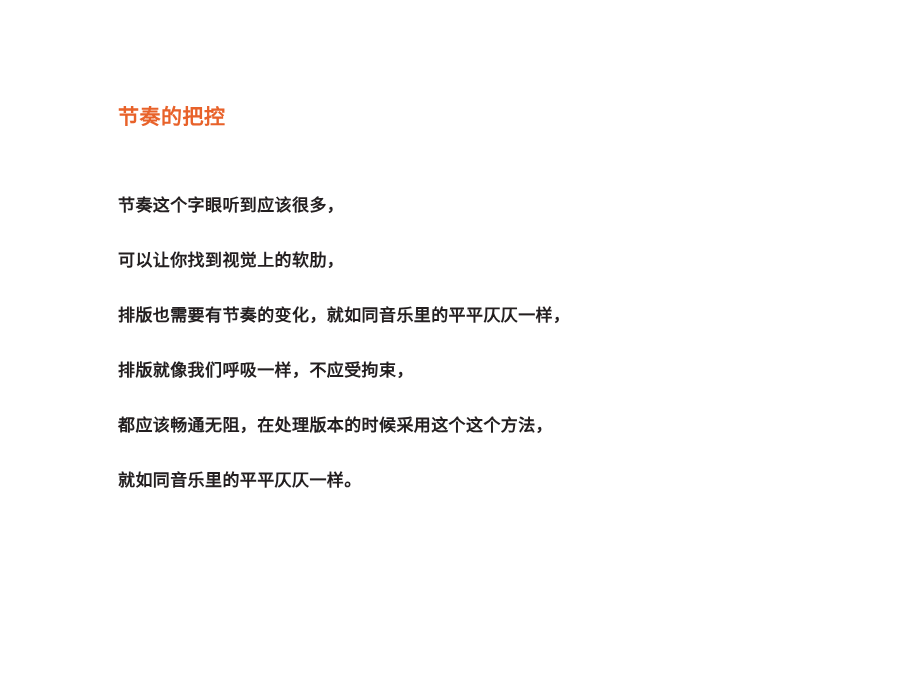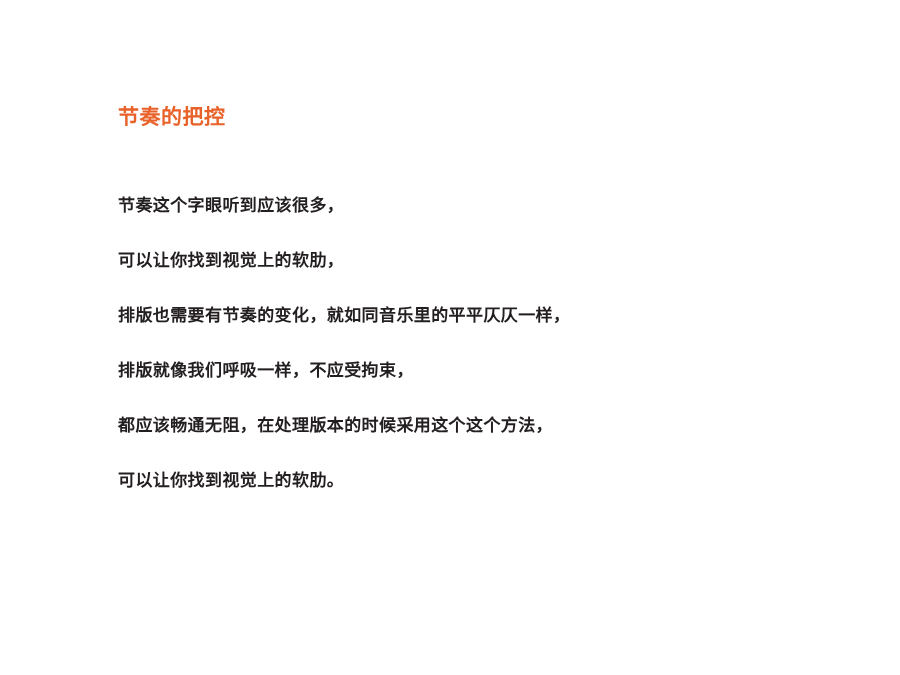--- a/index.html
+++ b/index.html
@@ -52,16 +52,16 @@
 <div class="slide">
 
   <h1 class="slide-title">节奏的把控</h1>
 
   <div class="body-block">
     <p class="body-line">节奏这个字眼听到应该很多，</p>
     <p class="body-line">可以让你找到视觉上的软肋，</p>
     <p class="body-line">排版也需要有节奏的变化，就如同音乐里的平平仄仄一样，</p>
     <p class="body-line">排版就像我们呼吸一样，不应受拘束，</p>
     <p class="body-line">都应该畅通无阻，在处理版本的时候采用这个这个方法，</p>
-    <p class="body-line">可以让你找到视觉上的软肋。</p>
+    <p class="body-line">就如同音乐里的平平仄仄一样。</p>
   </div>
 
 </div>
 
 </body></html>

